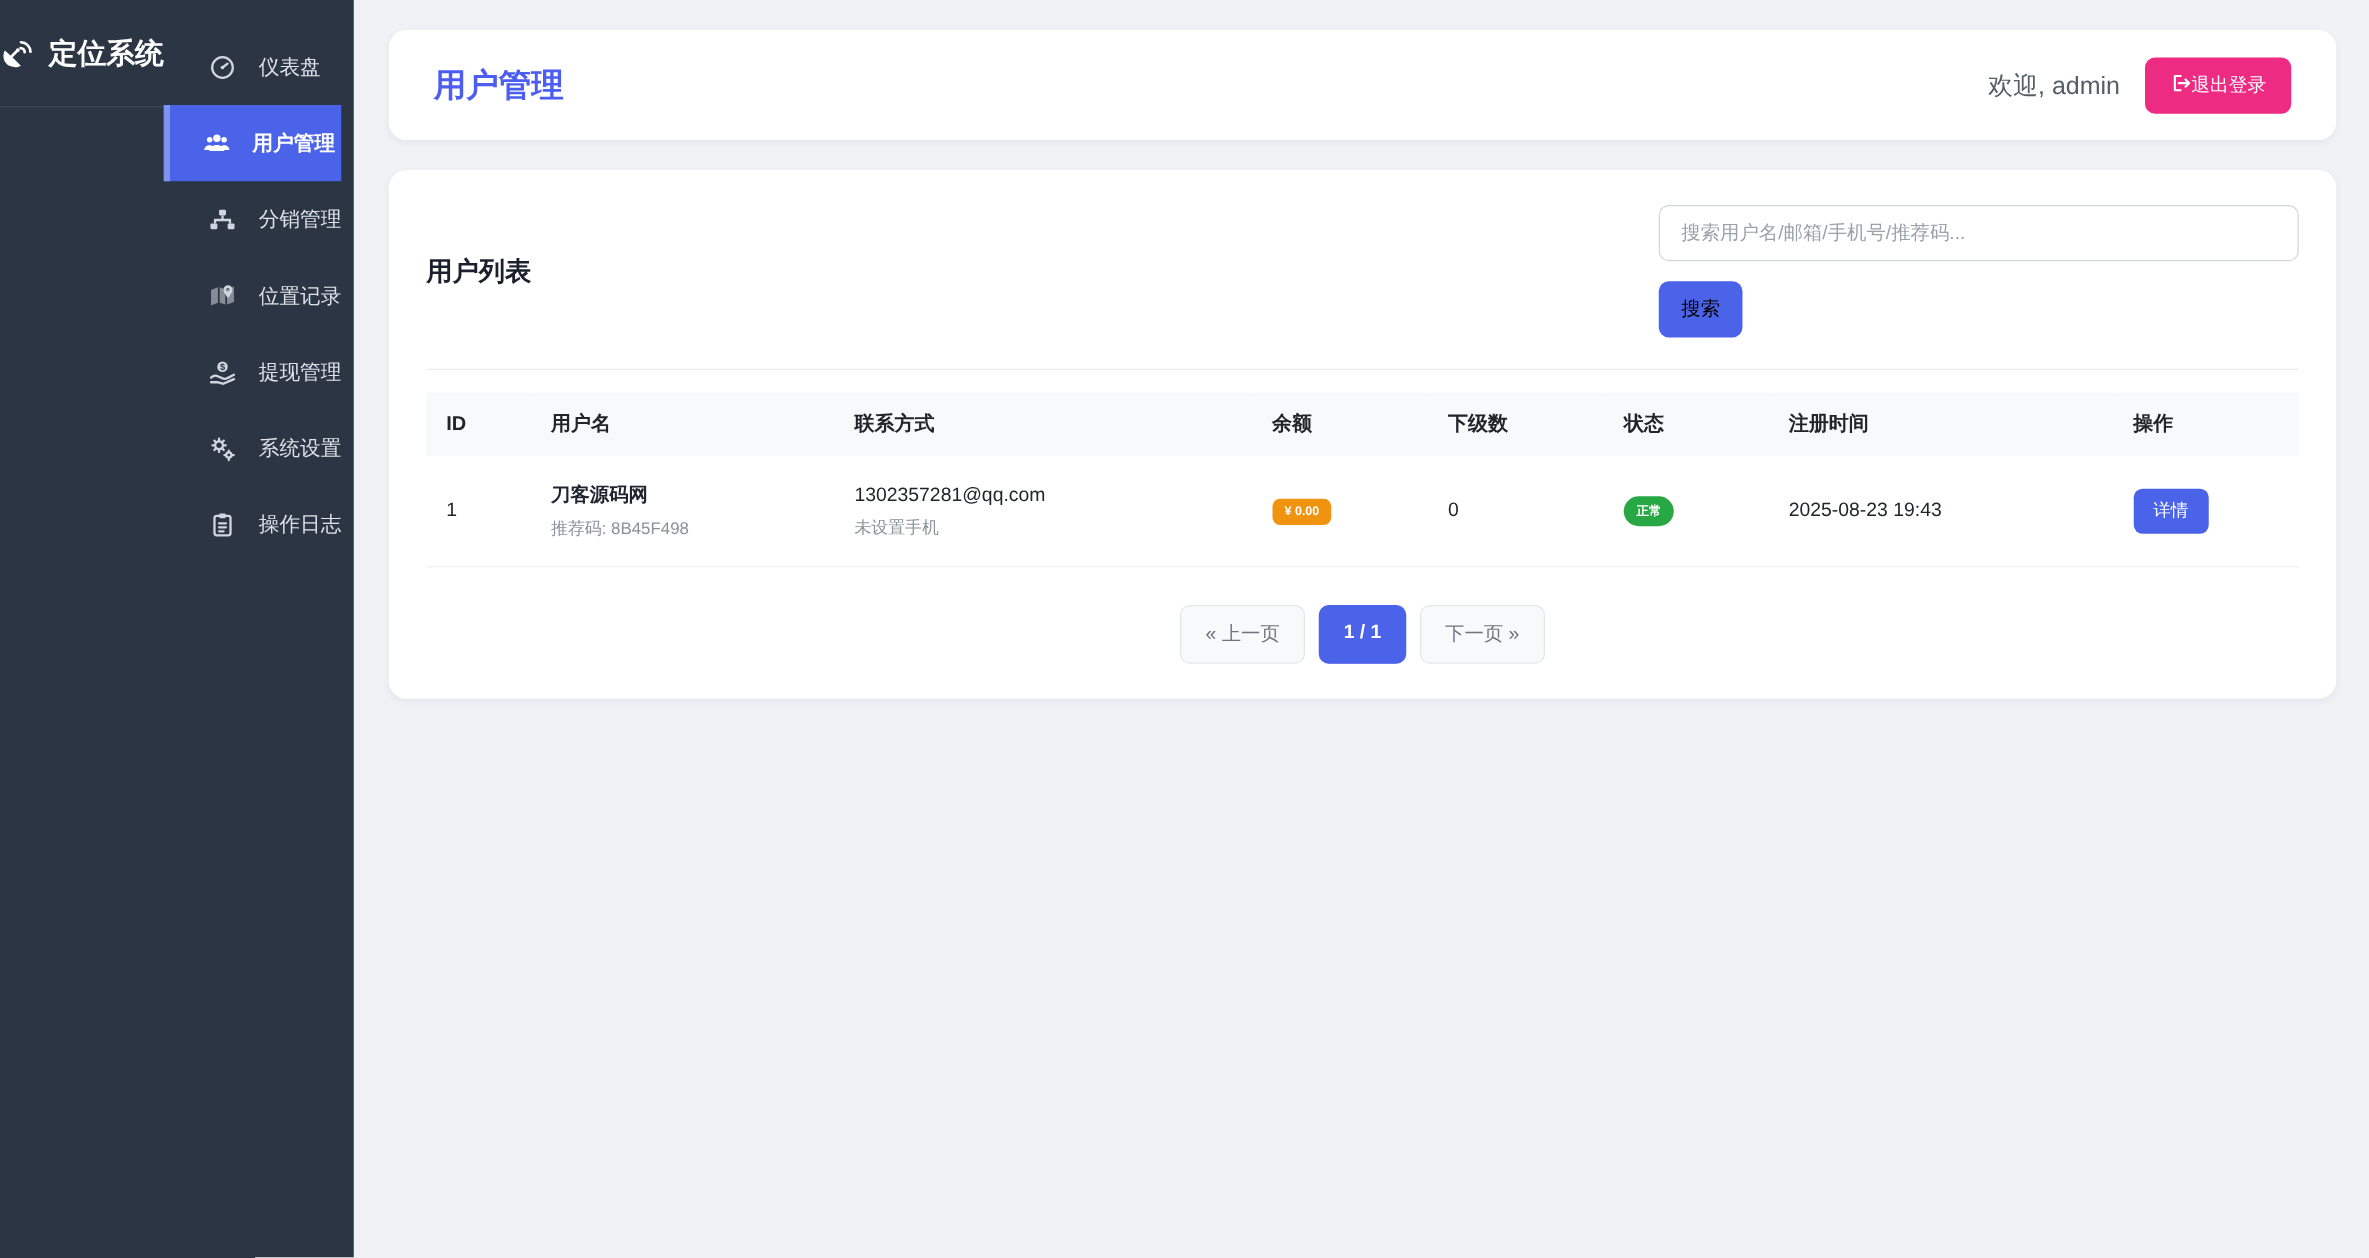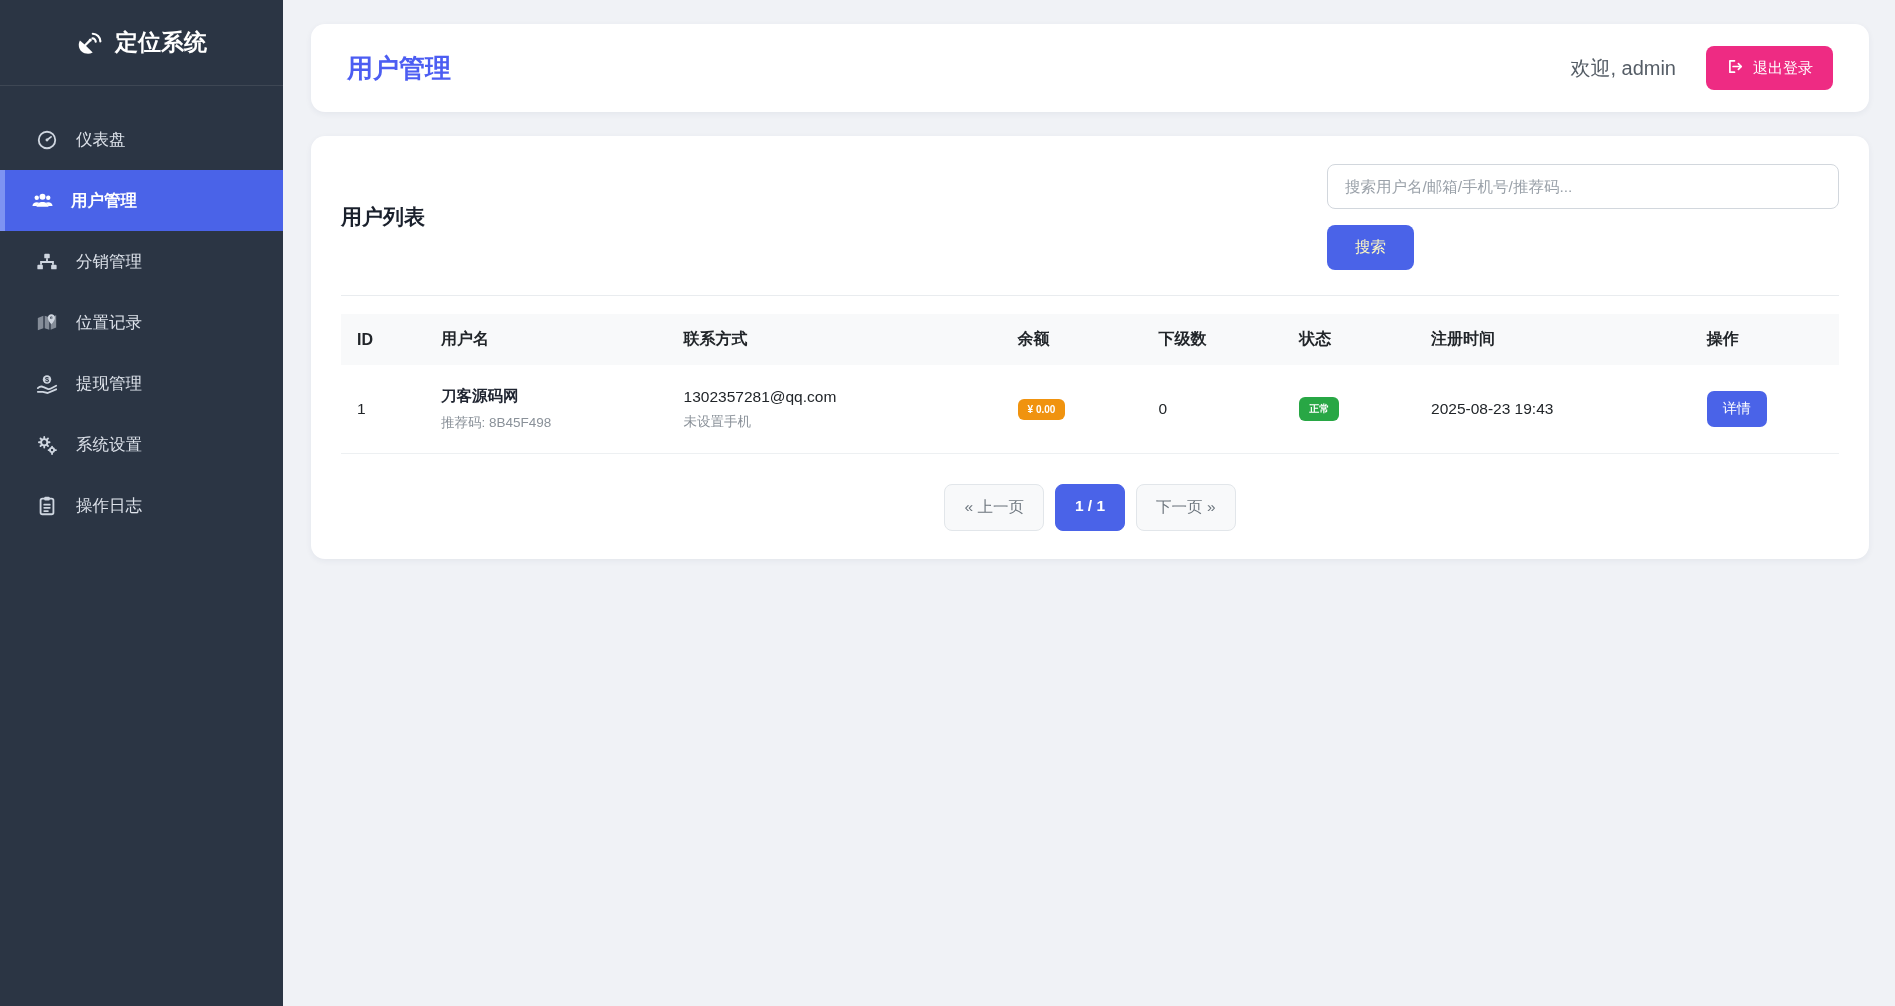--- a/index.html
+++ b/index.html
@@ -9,21 +9,21 @@
     background:#f0f2f6;
     color:#212529;
     overflow:hidden;
   }
   .app { display:flex; width:1895px; height:1006px; }
 
   
   .sidebar {
     width:283px; min-width:283px; height:100%;
     background:#2b3544; color:#e8ebf0;
-    display:flex; flex-direction:column;
+    display:flex; flex-direction:row;
   }
   .logo {
     height:86px; display:flex; align-items:center; justify-content:center;
     gap:13px; font-size:23px; font-weight:bold; color:#ffffff;
     border-bottom:1px solid rgba(255,255,255,0.09);
   }
   .logo svg { display:block; }
   .nav { margin-top:23px; display:flex; flex-direction:column; }
   .nav-item {
     height:61px; display:flex; align-items:center; gap:17px;
@@ -45,42 +45,42 @@
     box-shadow:0 2px 6px rgba(40,50,80,0.06);
     display:flex; align-items:center; justify-content:space-between;
     padding:0 36px;
   }
   .page-title { font-size:26px; font-weight:bold; color:#4c5df2; }
   .header-right { display:flex; align-items:center; gap:20px; }
   .welcome { font-size:20px; color:#555d66; }
   .logout-btn {
     background:#ee2b83; color:#ffffff; border:none; border-radius:8px;
     font-size:15px; font-family:inherit; padding:12px 20px;
-    display:flex; align-items:center; gap:10px; cursor:pointer;margin-left:10px;
+    display:flex; align-items:center; cursor:pointer;
   }
 
   .content-card {
     background:#ffffff; border-radius:14px; margin-top:24px;
     box-shadow:0 2px 6px rgba(40,50,80,0.06);
     padding:0 30px 28px 30px;
   }
   .card-head {
     display:flex; align-items:center; justify-content:space-between;
     padding:28px 0 25px 0; border-bottom:1px solid #e9ecef;
   }
   .panel-title { font-size:21px; font-weight:bold; color:#1a202c; }
   .search-group { display:flex; align-items:flex-start; gap:16px;flex-direction:column; }
   .search-input {
     width:512px; height:45px; border:1px solid #d2d7dd; border-radius:8px;
     padding:0 17px; font-size:15.5px; font-family:inherit; color:#333;
     outline:none; background:#ffffff;
   }
   .search-input::placeholder { color:#9aa1a9; }
   .search-btn {
-    height:45px; padding:0 28px; background:#4a63e8; color:#fef9c3;
+    height:45px; padding:0 18px; background:#4a63e8; color:#000000;
     border:none; border-radius:8px; font-size:15.5px; font-family:inherit; cursor:pointer;
   }
 
   table { width:100%; border-collapse:collapse; margin-top:18px; }
   thead th {
     background:#f8f9fa; text-align:left; font-size:16px; font-weight:bold;
     color:#212529; padding:15px 16px; white-space:nowrap;
   }
   tbody td {
     padding:21px 16px; border-bottom:1px solid #edf0f2;
@@ -90,21 +90,21 @@
   .col-balance{width:9.4%} .col-subs{width:9.4%} .col-status{width:8.8%}
   .col-time{width:18.4%} .col-action{width:9.9%}
   .cell-main { font-weight:bold; font-size:15.5px; color:#1f2430; }
   .cell-plain { font-size:15.5px; color:#212529; }
   .cell-sub { font-size:13.5px; color:#8a9199; margin-top:7px; font-weight:normal; }
   .badge {
     display:inline-block; padding:5px 10px; border-radius:6px;
     color:#ffffff; font-size:10px; font-weight:bold;
   }
   .badge-orange { background:#f0930f; }
-  .badge-green  { background:#28a745; }
+  .badge-green  { background:#28a745;border-radius:13px; }
   .detail-btn {
     background:#4a63e8; color:#ffffff; border:none; border-radius:7px;
     padding:9px 16px; font-size:14px; font-family:Liberation Sans, sans-serif; cursor:pointer;
   }
 
   .pagination { display:flex; justify-content:center; gap:11px; margin-top:30px; }
   .page-btn {
     background:#f8f9fa; border:1px solid #e2e6ea; color:#6c757d;
     border-radius:8px; padding:12px 19px; font-size:15.5px; font-family:inherit; cursor:pointer;
   }

